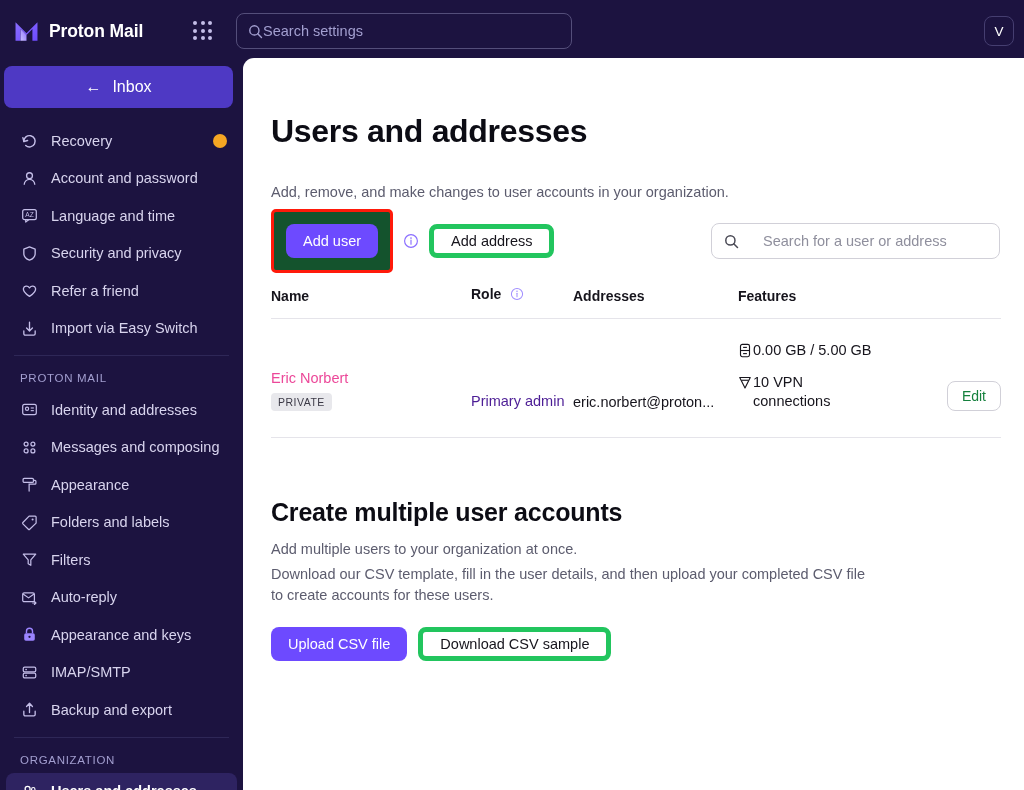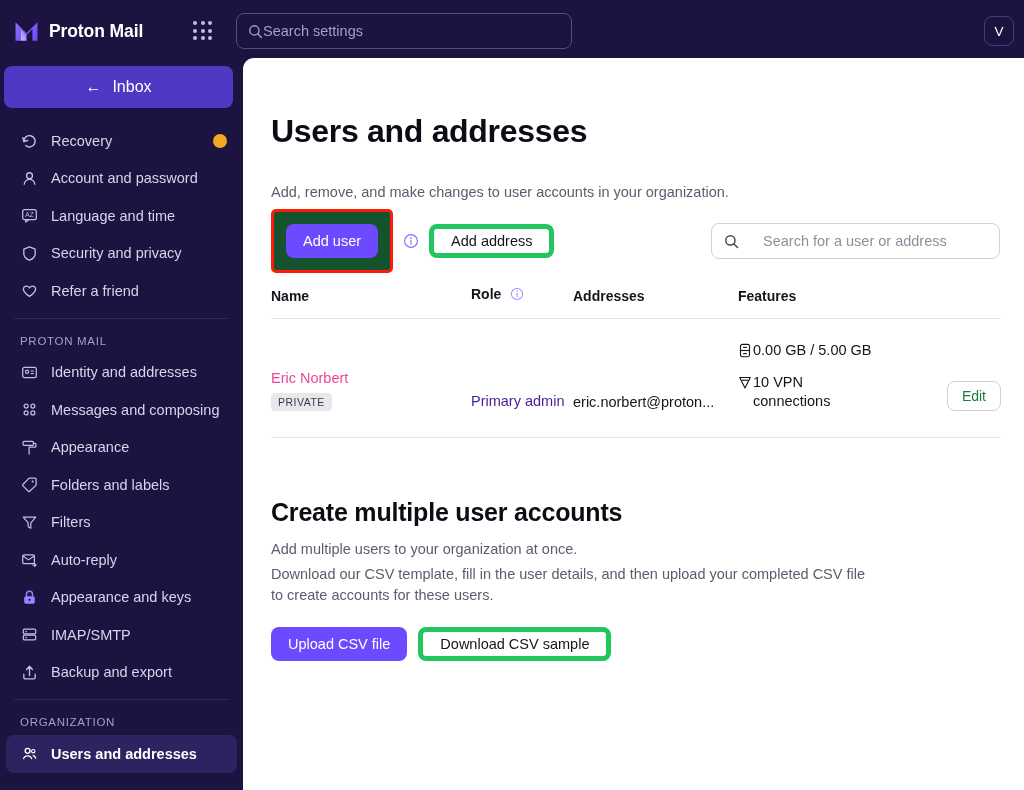--- a/index.html
+++ b/index.html
@@ -463,20 +463,29 @@
 
       <div class="nav-item">
         <span class="ico">
           <svg width="17" height="17" viewBox="0 0 18 18">
             <path d="M9 15.2 C3.4 11.6 2 9.2 2.6 6.8 3.3 4 7 3.4 9 6.2 11 3.4 14.7 4 15.4 6.8 16 9.2 14.6 11.6 9 15.2 Z" fill="none" stroke="#C4BEE8" stroke-width="1.4" stroke-linejoin="round"></path>
           </svg>
         </span>
         <span>Refer a friend</span>
       </div>
 
+      <div class="nav-item">
+        <span class="ico">
+          <svg width="17" height="17" viewBox="0 0 18 18">
+            <path d="M3 11.5 V14.6 a1.4 1.4 0 0 0 1.4 1.4 h9.2 a1.4 1.4 0 0 0 1.4 -1.4 V11.5" fill="none" stroke="#C4BEE8" stroke-width="1.4" stroke-linecap="round"></path>
+            <path d="M9 2.4 V11.4 M5.9 8.4 L9 11.6 L12.1 8.4" fill="none" stroke="#C4BEE8" stroke-width="1.4" stroke-linecap="round" stroke-linejoin="round"></path>
+          </svg>
+        </span>
+        <span>Import via Easy Switch</span>
+      </div>
 
       <div class="nav-sep"></div>
       <div class="nav-group-title">PROTON MAIL</div>
 
       <div class="nav-item">
         <span class="ico">
           <svg width="17" height="17" viewBox="0 0 18 18">
             <rect x="1.8" y="3.6" width="14.4" height="10.8" rx="2" fill="none" stroke="#C4BEE8" stroke-width="1.3"></rect>
             <circle cx="6.4" cy="8.2" r="1.7" fill="none" stroke="#C4BEE8" stroke-width="1.2"></circle>
             <line x1="10.3" y1="7.4" x2="13.6" y2="7.4" stroke="#C4BEE8" stroke-width="1.2"></line>

